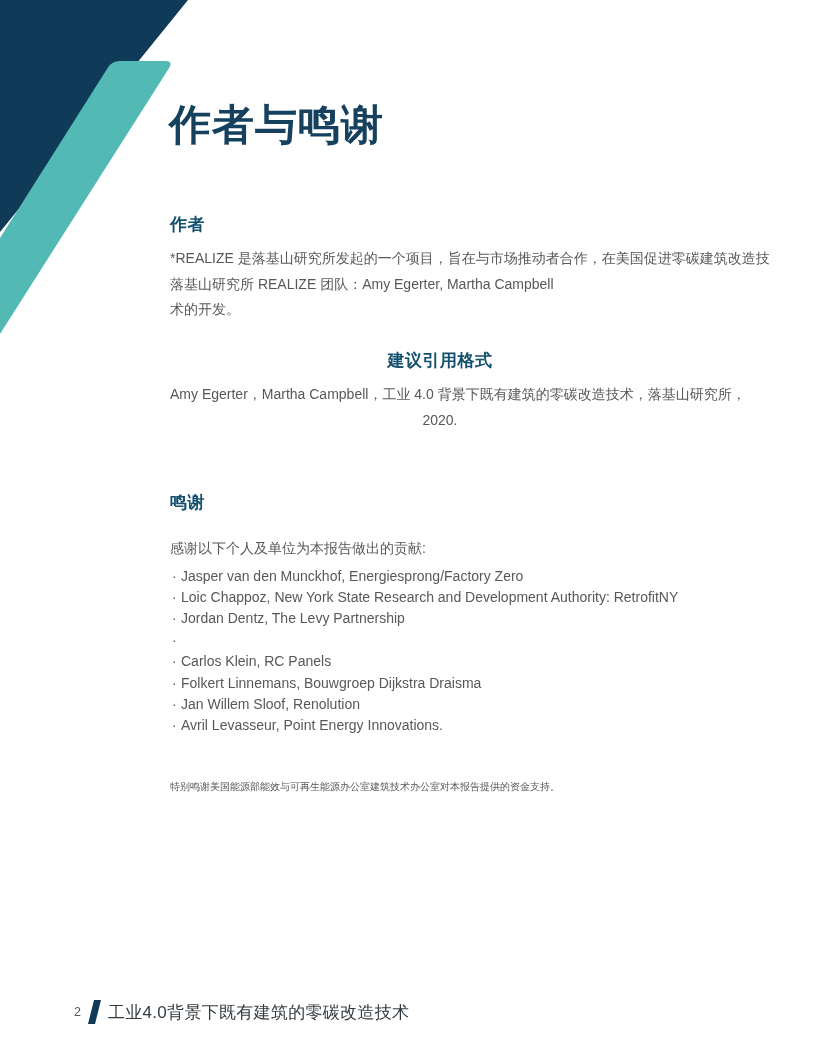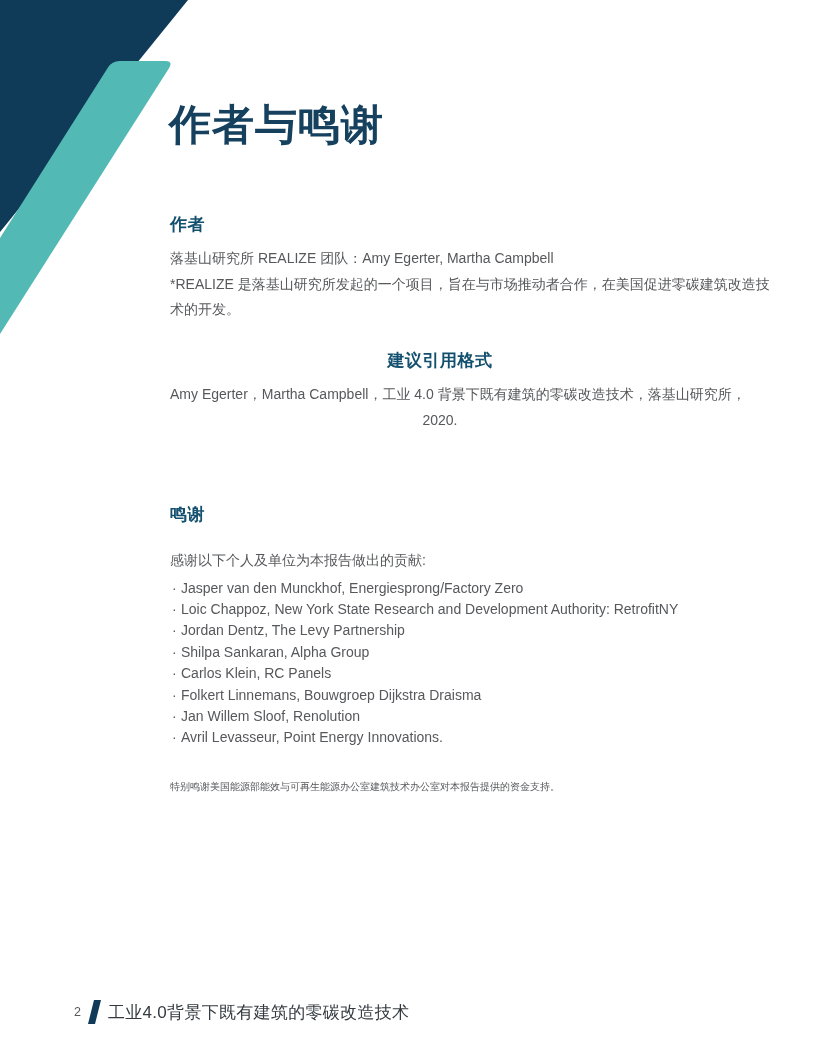--- a/index.html
+++ b/index.html
@@ -16,21 +16,21 @@
     font-size:42px;line-height:48px;font-weight:700;
     letter-spacing:1px;color:var(--title-color);
   }
   .sec{position:absolute;left:170px;width:540px;}
   .sec h2{
     margin:0;font-size:17px;line-height:22px;font-weight:700;
     letter-spacing:.5px;color:var(--heading-color);
   }
   .sec-authors{top:186px;margin-top:28px;}
   .sec-citation{top:350px;text-align:center;}
-  .sec-ack{top:504px;}
+  .sec-ack{top:492px;}
   .bodytext{margin:10px 0 0;}
   .bodyline{
     font-size:14px;line-height:25.5px;color:var(--body-color);
     white-space:nowrap;
   }
   .intro-line{margin-top:22px;}
   .contributor-list{
     list-style:none;margin:4px 0 0;padding:0;
   }
   .contributor-list li{
@@ -66,23 +66,23 @@
     <path d="M0,0 L188,0 L0,232 Z" fill="var(--navy)"></path>
     <path d="M0,238 L107.8,67.7 Q112,61 119.5,61 L165.5,61 Q173.5,61 168.8,68.5 L0,334 Z" fill="var(--teal)"></path>
   </svg>
 
   <h1 class="page-title">作者与鸣谢</h1>
 
   <section class="sec sec-authors">
     <h2>作者</h2>
     <div class="bodytext">
 
+        <div class="bodyline">*REALIZE 是落基山研究所发起的一个项目，旨在与市场推动者合作，在美国促进零碳建筑改造技</div>
+
         <div class="bodyline">落基山研究所 REALIZE 团队：Amy Egerter, Martha Campbell</div>
-
-        <div class="bodyline">*REALIZE 是落基山研究所发起的一个项目，旨在与市场推动者合作，在美国促进零碳建筑改造技</div>
 
         <div class="bodyline">术的开发。</div>
       </div>
   </section>
 
   <section class="sec sec-citation">
     <h2>建议引用格式</h2>
     <div class="bodytext">
 
         <div class="bodyline">Amy Egerter，Martha Campbell，工业 4.0 背景下既有建筑的零碳改造技术，落基山研究所，</div>
@@ -106,21 +106,20 @@
           <span>Loic Chappoz, New York State Research and Development Authority: RetrofitNY</span>
         </li>
 
         <li>
           <span class="bullet">·</span>
           <span>Jordan Dentz, The Levy Partnership</span>
         </li>
 
         <li>
           <span class="bullet">·</span>
-          <span>Shilpa Sankaran, Alpha Group</span>
         </li>
 
         <li>
           <span class="bullet">·</span>
           <span>Carlos Klein, RC Panels</span>
         </li>
 
         <li>
           <span class="bullet">·</span>
           <span>Folkert Linnemans, Bouwgroep Dijkstra Draisma</span>

